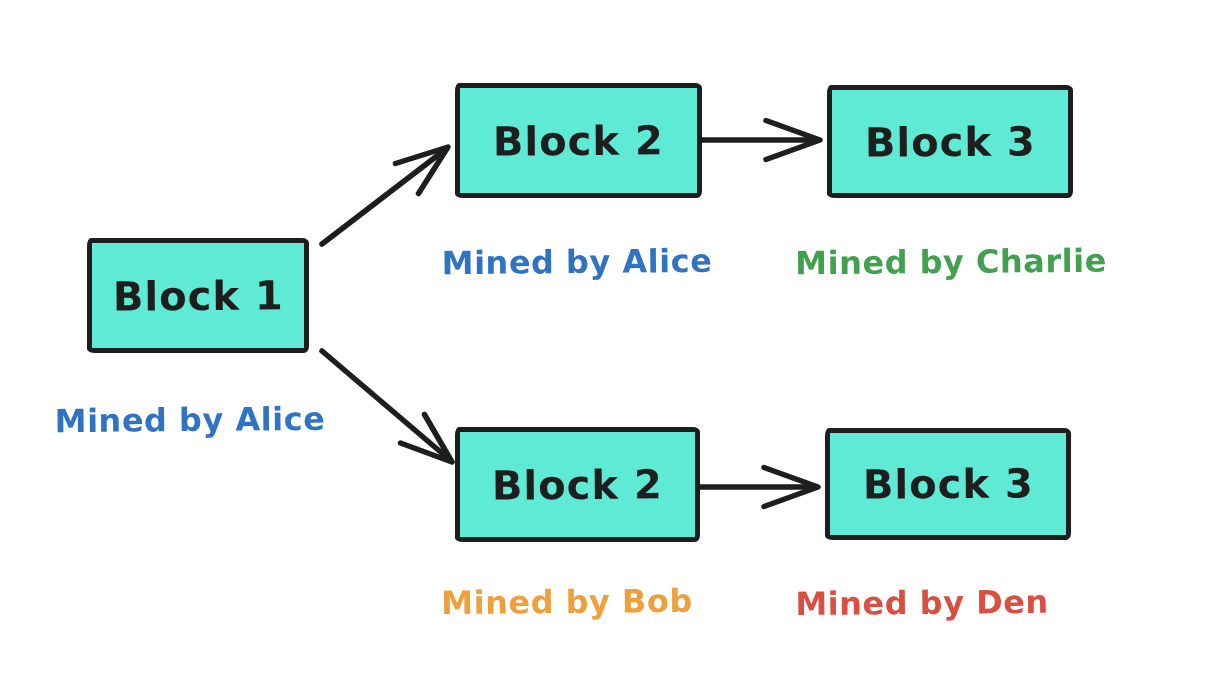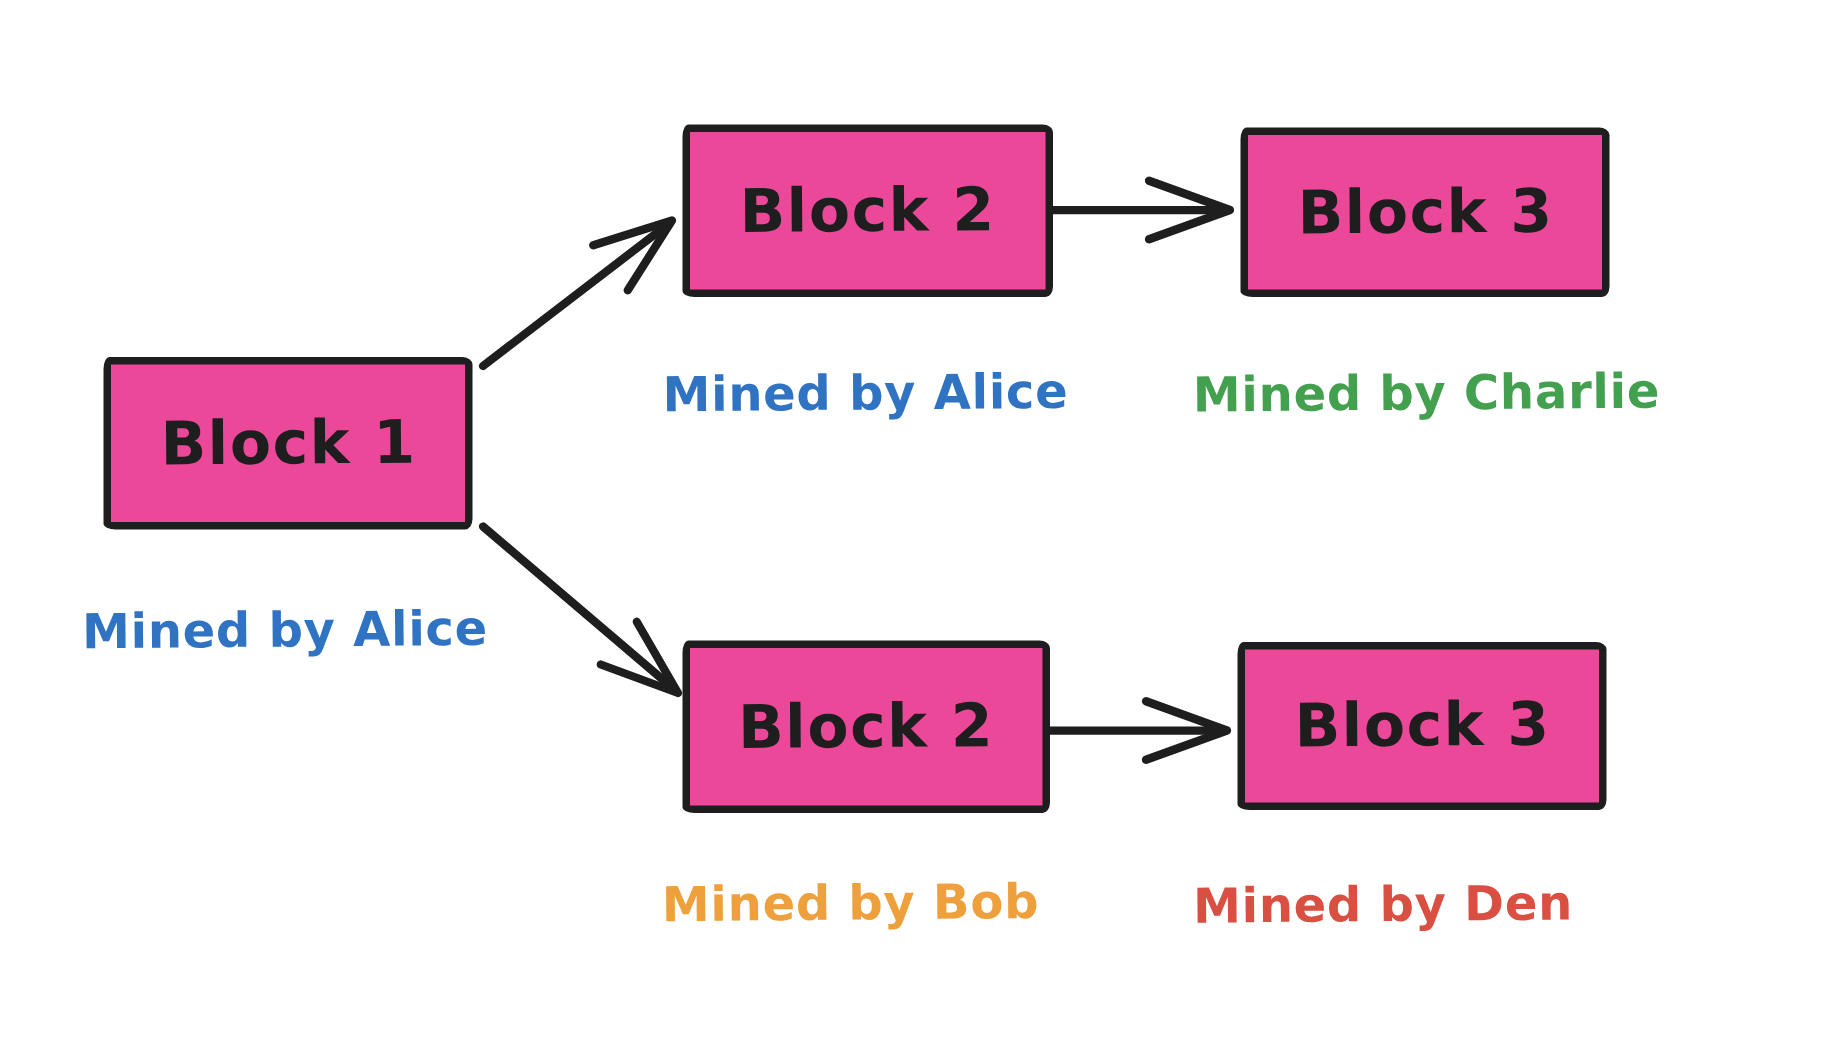--- a/index.html
+++ b/index.html
@@ -21,21 +21,21 @@
     top: 0;
     width: 1218px;
     height: 698px;
     pointer-events: none;
   }
   .node {
     position: absolute;
     box-sizing: border-box;
     border: 5px solid #1e1e1e;
     border-radius: 4px 7px 5px 8px / 8px 5px 7px 4px;
-    background: #ec4899;
+    background: #5eead4;
     display: flex;
     align-items: center;
     justify-content: center;
   }
   .node-label {
     font-size: 40px;
     font-weight: 600;
     color: #1e1e1e;
     letter-spacing: 1px;
     white-space: nowrap;
@@ -72,21 +72,21 @@
       <line x1="702" y1="140" x2="812" y2="140"></line>
       <polyline points="766,120.5 820,140 766,159.5"></polyline>
     </g>
 
     <g>
       <line x1="700" y1="487" x2="810" y2="487"></line>
       <polyline points="764,467.5 818,487 764,506.5"></polyline>
     </g>
   </svg>
 
-  <div class="node" style="left:69px; top:238px; width:246px; height:115px;">
+  <div class="node" style="left:87px; top:238px; width:222px; height:115px;">
     <span class="node-label">Block 1</span>
   </div>
 
   <div class="node" style="left:455px; top:83px; width:247px; height:115px;">
     <span class="node-label">Block 2</span>
   </div>
 
   <div class="node" style="left:827px; top:85px; width:246px; height:113px;">
     <span class="node-label">Block 3</span>
   </div>

